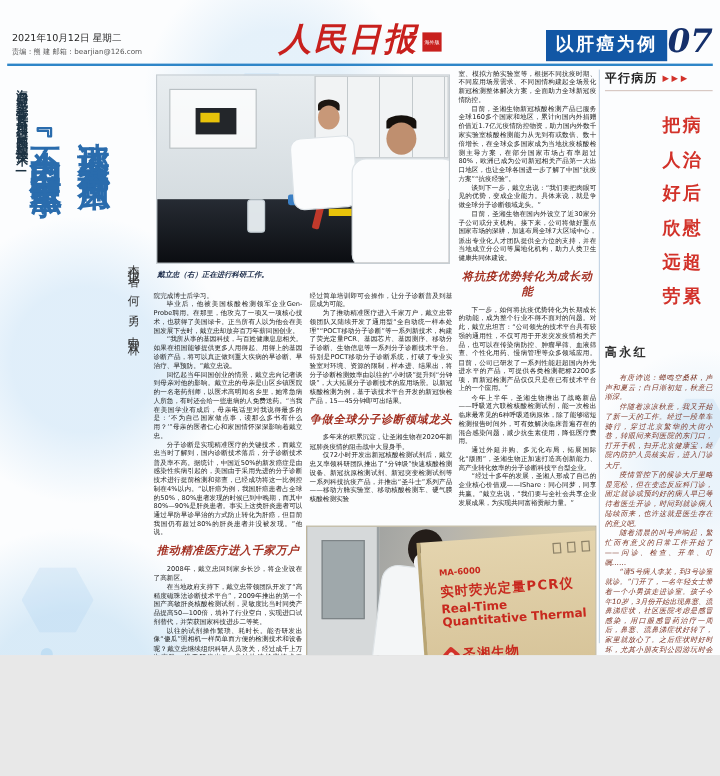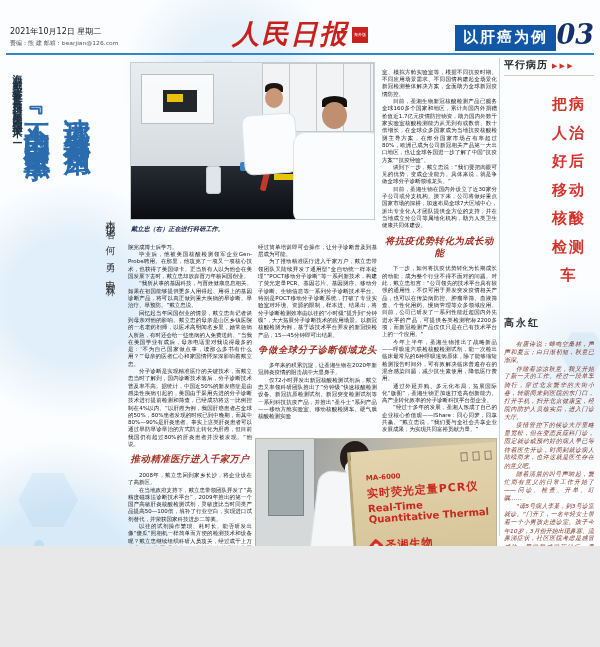--- a/index.html
+++ b/index.html
@@ -97,21 +97,21 @@
   .caption2 { left:257px; top:602px; width:240px; font-weight:bold; font-style:italic; color:#1c2c4a; }
   .caption2 .inner { font-size:10px; line-height:1.25; text-indent:2em; }
   .credit { left:257px; top:628px; width:240px; text-align:right; font-weight:bold; color:#1c2c4a; }
   .credit .inner { font-size:10px; transform-origin:100% 0; }
 
   
   .col { overflow:hidden; }
   .col-inner { font-size:10px; line-height:1.33; text-align:justify; color:#1b1b1b; }
   .col1 { left:128px; top:243px; width:124px; height:398px; }
   .col2 { left:258px; top:243px; width:119px; height:194px; }
-  .col3 { left:382px; top:68px;  width:115px; height:376px; }
+  .col3 { left:382px; top:58px;  width:115px; height:376px; }
   .para { text-indent:2em; }
   .para.ni { text-indent:0; }
   .subhead { font-size:17px; font-weight:bold; font-style:italic; color:#a33022;
              text-align:center; letter-spacing:1px; margin:10px 0; text-indent:0; }
 
   
   .divider { left:499px; top:58px; bottom:10px; width:1px; background:#c5d5e5; }
   .sidebar { left:504px; top:58px; width:90px; height:584px; display:flex; flex-direction:column; overflow:hidden; }
   .sb-tagrow { display:flex; align-items:center; gap:4px; border-bottom:1px solid #d8c9c4; padding-bottom:3px; }
   .sb-tag { font-size:10px; font-weight:bold; color:#222; letter-spacing:1px; white-space:nowrap; }
@@ -146,21 +146,21 @@
   <div class="abs editor-line">
     <div class="s6">责编：熊 建    邮箱：bearjian@126.com</div>
   </div>
   <div class="abs masthead-wrap">
     <div class="masthead">人民日报</div>
     <div class="edition-box">
       <span>海外版</span>
     </div>
   </div>
   <div class="abs section-badge">以肝癌为例</div>
-  <div class="abs page-number">03</div>
+  <div class="abs page-number">07</div>
   <div class="abs header-rule"></div>
 
   <div class="abs vert kicker">海归戴立忠誓让老百姓用得起基因检测技术——</div>
   <div class="abs vert hl-col hl-left">『不为自己国家做点事</div>
   <div class="abs vert hl-col hl-right">读那么多书有什么用』</div>
   <div class="abs vert byline">本报记者  何  勇  申智林</div>
 
   <div class="abs photo1">
     <div class="abs p1-cabinet"></div>
     <div class="abs p1-shelf"></div>
@@ -253,21 +253,21 @@
   </div>
 
   <div class="abs divider"></div>
   <div class="abs sidebar">
     <div class="sb-tagrow">
       <span class="sb-tag">平行病历</span>
       <span class="sb-arrows">▶ ▶ ▶</span>
     </div>
     <div class="sb-title">
       <div>把病人治好后</div>
-      <div>移动核酸检测车</div>
+      <div>欣慰远超劳累</div>
     </div>
     <div class="sb-author">高永红</div>
     <div class="sb-body">
       <div class="sb-body-inner s6">
       <p class="para">有唐诗说：蝉鸣空桑林，声声和夏云；白日渐初短，秋意已渐深。</p>
           <p class="para">伴随着凉凉秋意，我又开始了新一天的工作。经过一段单车骑行，穿过北京繁华的大街小巷，转眼间来到医院的东门口，打开手机，扫开北京健康宝，经院内防护人员核实后，进入门诊大厅。</p>
           <p class="para">疫情管控下的候诊大厅里略显宽松，但在变态反应科门诊，固定就诊或预约好的病人早已等待着医生开诊，时间到就诊病人陆续而来，也许这就是医生存在的意义吧。</p>
           <p class="para">随着清晨的叫号声响起，繁忙而有意义的日常工作开始了——问诊、检查、开单、叮嘱……</p>
           <p class="para">“请5号病人李某，到3号诊室就诊。”门开了，一名年轻女士带着一个小男孩走进诊室。孩子今年10岁，3月份开始出现鼻塞、流鼻涕症状，社区医院考虑是感冒感染，用口服感冒药治疗一周后，鼻塞、流鼻涕症状好转了，家里就放心了。之后症状时好时坏，尤其小朋友到公园游玩时会频繁打喷嚏，这种鼻塞症状持续到5月份左右才消失了。但没想到的是，五一假期随家人去郊区植树踏青后，鼻塞、流涕症状又加重了，返回市区内症状减轻，社区医院给予口服抗过敏药治疗，症状好转。</p>
           <p class="para">经过问病史得知，患儿婴儿期曾患湿疹，母亲也患有过敏性鼻炎。查体发现患儿双眼睑略充血，鼻镜检示双侧鼻甲肿大，黏膜肿胀，可见清涕样分泌物，咽充血，双侧扁桃体红肿，咽后壁可见淋巴滤泡，心肺正常。</p>

